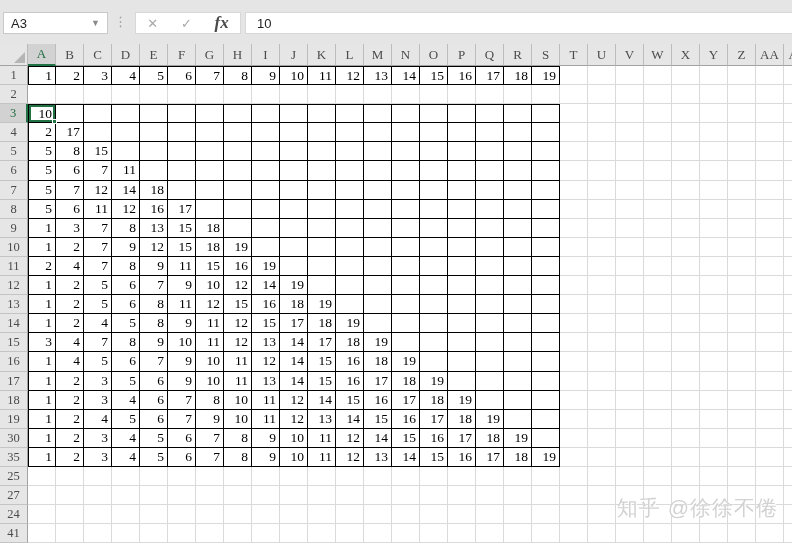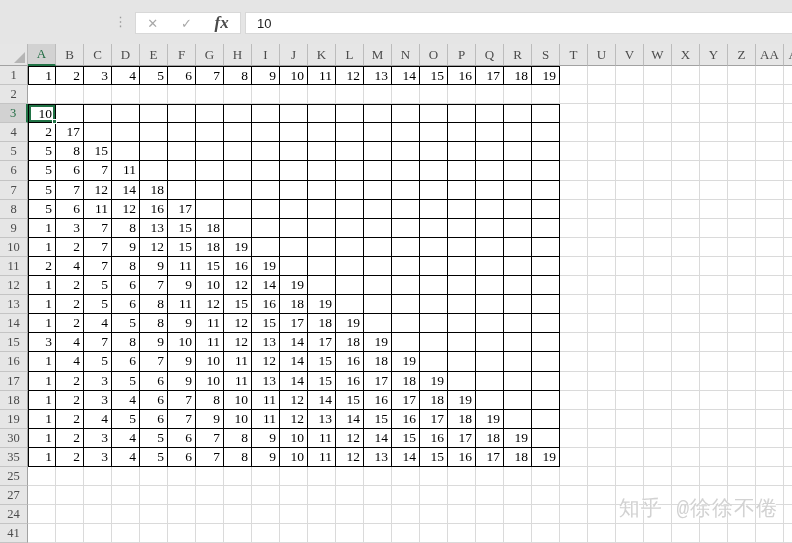--- a/index.html
+++ b/index.html
@@ -44,27 +44,31 @@
     text-align:right; padding-right:3px; line-height:17.5px; }
   .cell.b  { border-right:1px solid #000; border-bottom:1px solid #000; }
   .cell.bt { border-top:1px solid #000; }
   .cell.bl { border-left:1px solid #000; }
   .cell.selcell { position:relative; box-shadow:inset 0 0 0 2px #217346; z-index:2; }
   .handle { position:absolute; right:-2px; bottom:-2px; width:5px; height:5px;
     background:#217346; border:1px solid #fff; z-index:3; }
 
   
   .watermark { position:absolute; right:14px; top:494px; font-size:21px; letter-spacing:1px;
-    color:#d2d2d2; text-shadow:1px 1px 0 #ffffff; font-family:Liberation Mono, monospace;
+    color:#d2d2d2; text-shadow:1px 1px 0 #ffffff; font-family:Liberation Sans, sans-serif;
     z-index:5; pointer-events:none; }
 </style>
 </head>
 <body>
 
 <div class="topbar">
+  <div class="namebox">
+    <span>A3</span>
+    <span class="nb-arrow">▼</span>
+  </div>
   <div class="sep-dots">⋮</div>
   <div class="fbtns">
     <span class="ic-x">✕</span>
     <span class="ic-ok">✓</span>
     <span class="ic-fx">fx</span>
   </div>
   <div class="fbar">
     <span>10</span>
   </div>
 </div>

